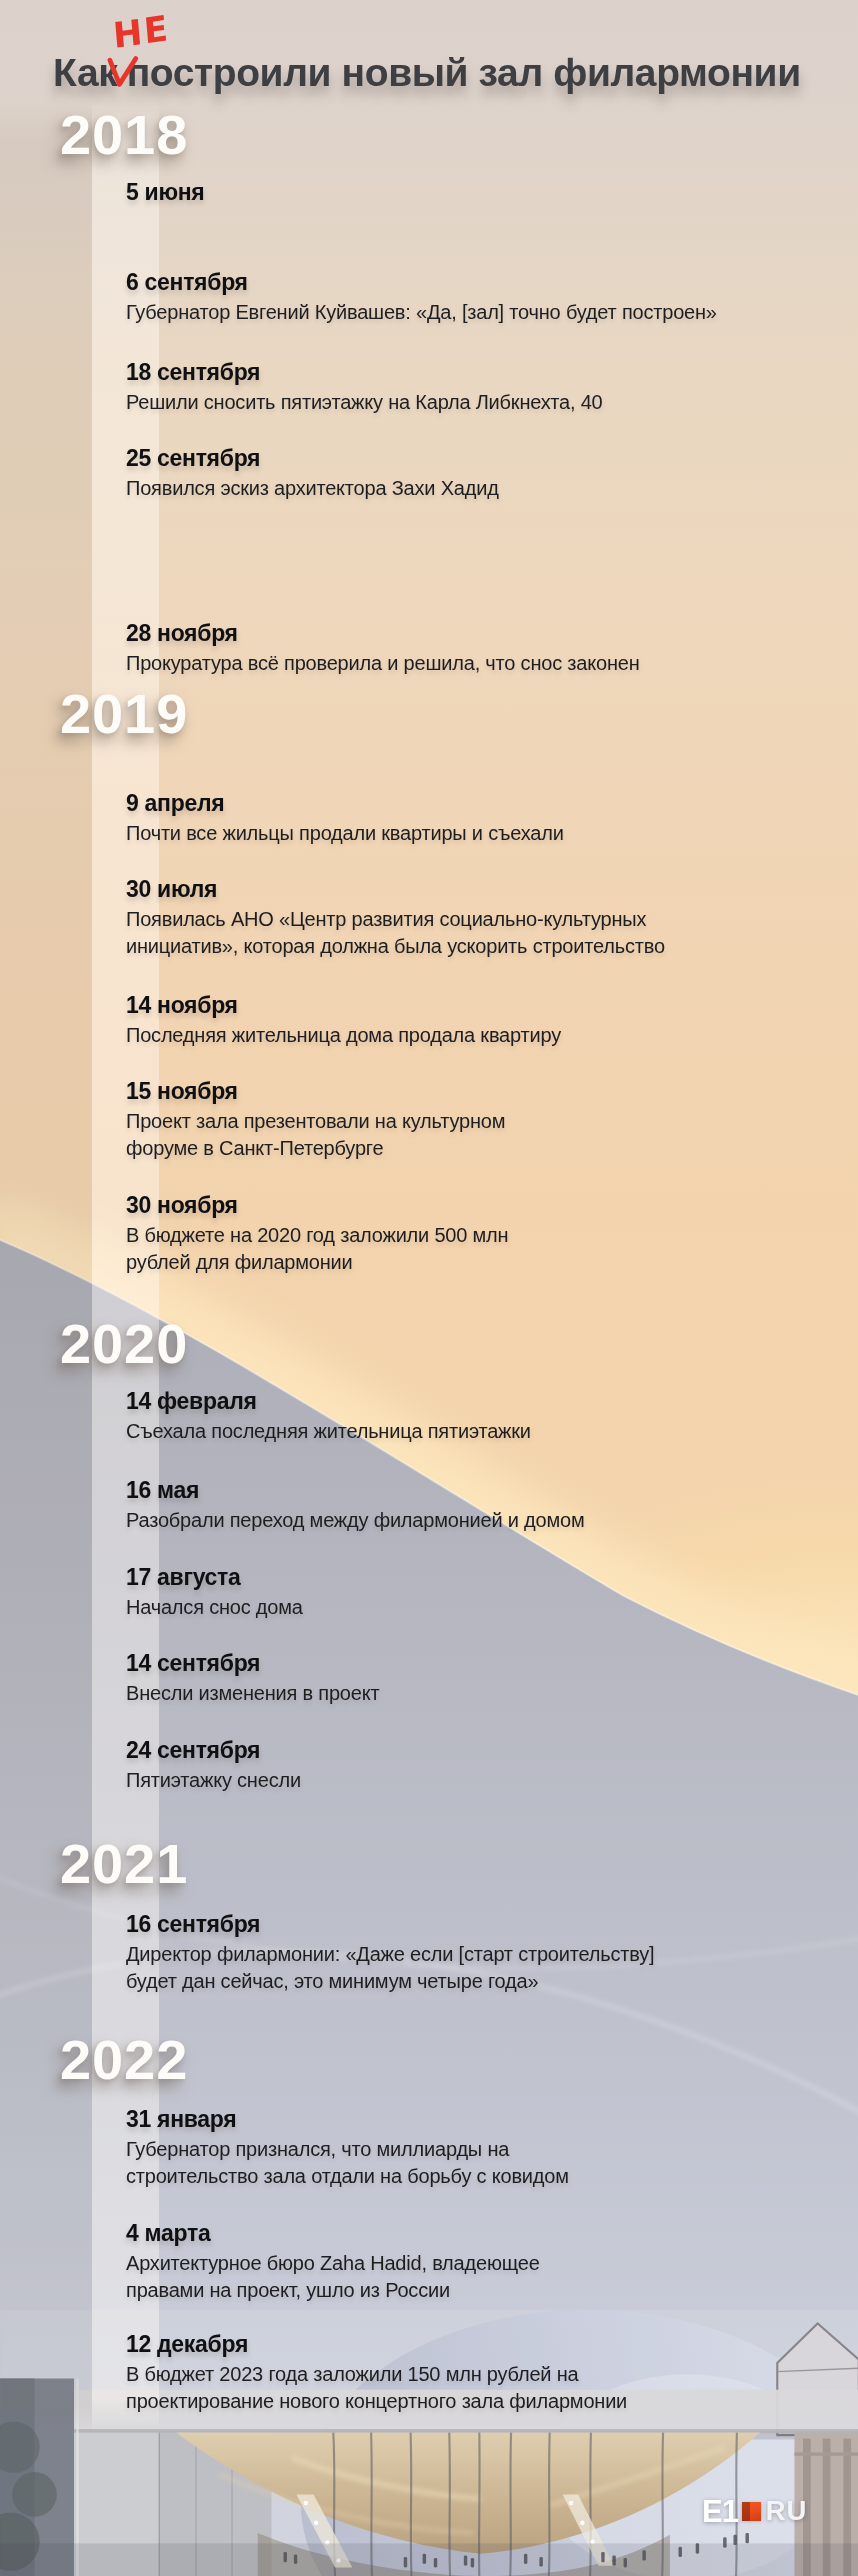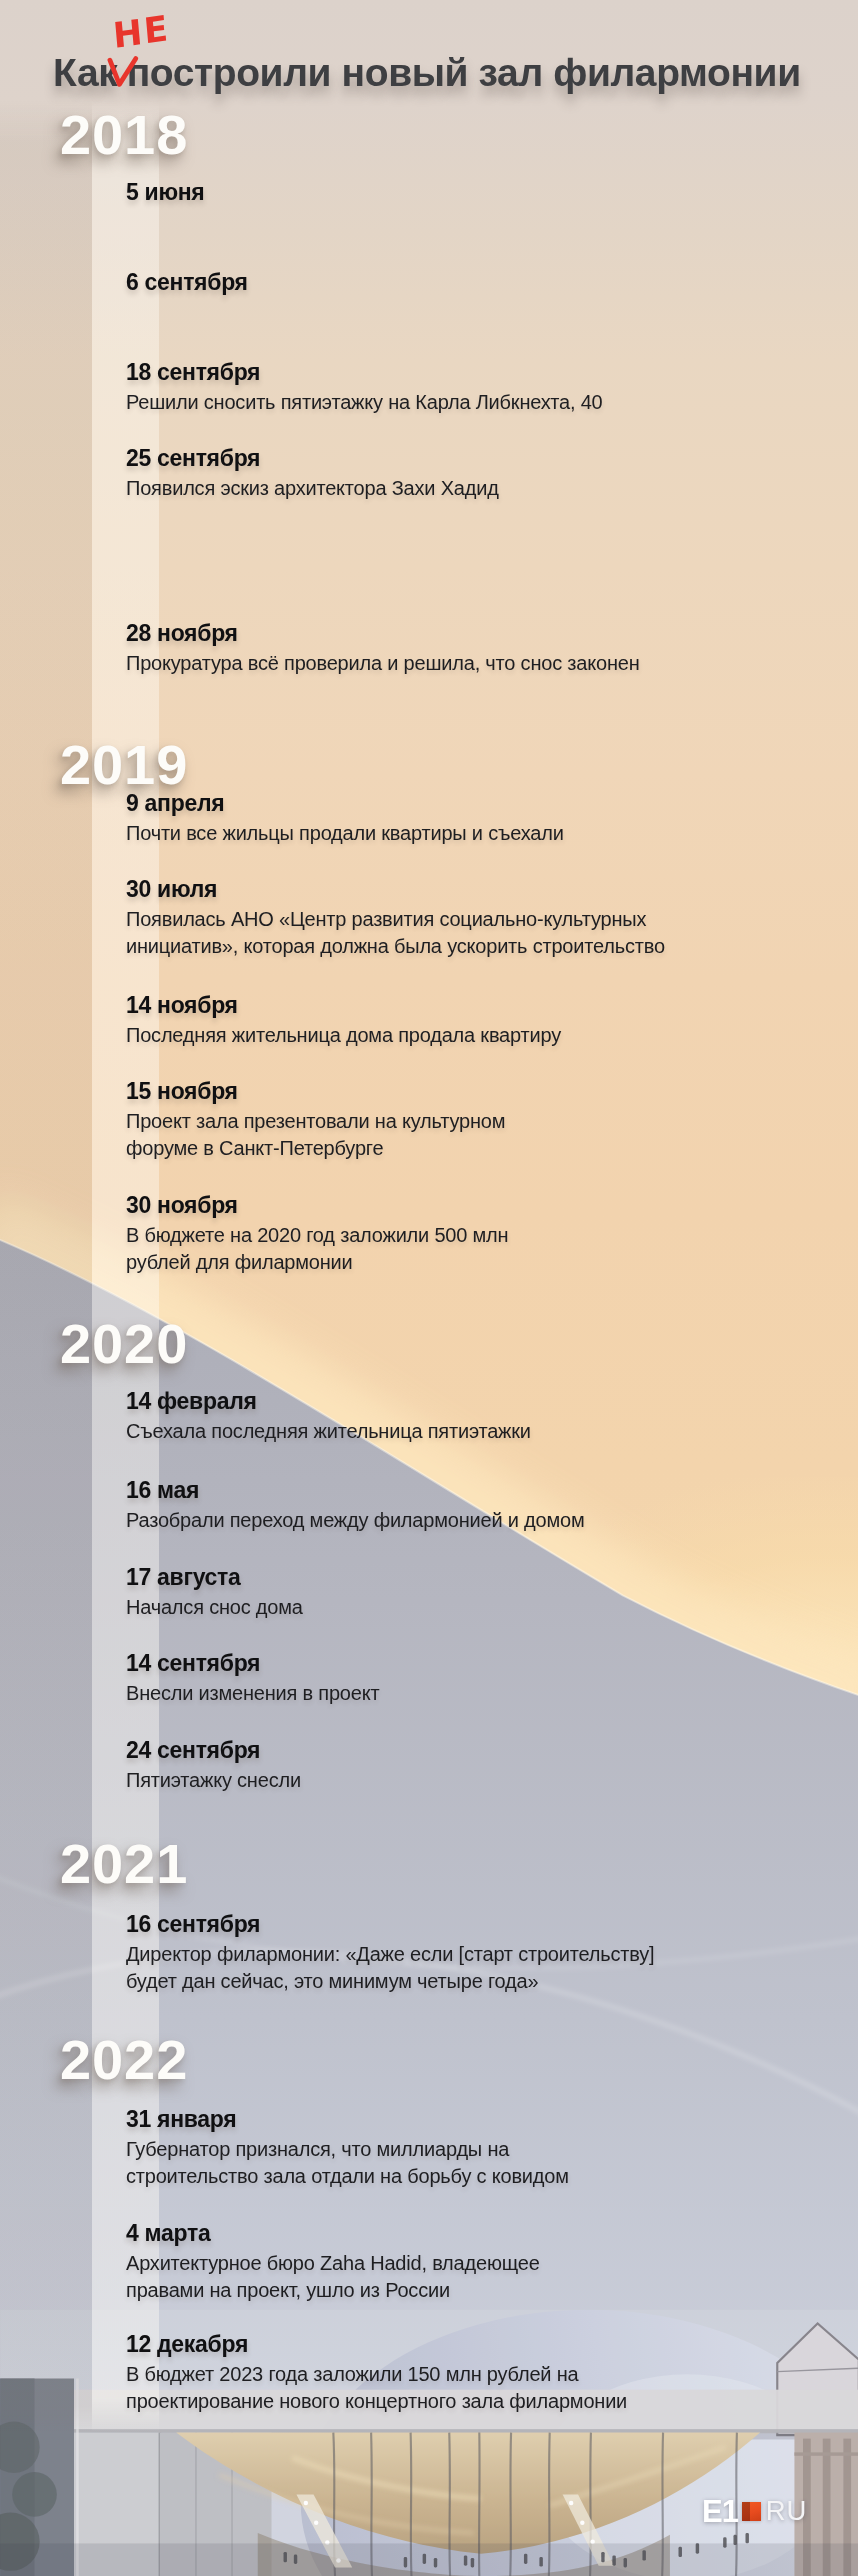--- a/index.html
+++ b/index.html
@@ -74,21 +74,21 @@
     text-shadow:0 0.9px 4.3px rgba(40,40,50,.35);letter-spacing:-0.9px;
   }
   .logo .sq{
     width:19px;height:19px;margin-top:1.7px;
     background-image:
       linear-gradient(90deg, rgba(60,10,0,.35) 0 42%, rgba(0,0,0,0) 42%),
       linear-gradient(160deg,#f25b22 0%,#e84b1e 55%,#cf3f16 100%);
     box-shadow:0 0.9px 3.4px rgba(40,40,50,.3);
   }
   .logo .ru{
-    font-size:27.5px;font-weight:400;color:#f4f4f6;line-height:1;letter-spacing:0.9px;
+    font-size:27.5px;font-weight:700;color:#f4f4f6;line-height:1;letter-spacing:0.9px;
     text-shadow:0 0.9px 4.3px rgba(40,40,50,.35);
   }
 </style>
 </head>
 <body>
 
 <div class="poster">
 
   <div class="layer bg-base"></div>
   <div class="sky-glow"></div>
@@ -237,30 +237,31 @@
 
   <div class="title"><span>Как</span><span class="t-rest">построили новый зал филармонии</span></div>
   <div class="ne-wrap">
     <span class="ne-text">НЕ</span>
     <svg class="ne-caret" width="38" height="38" viewBox="0 0 44 44">
       <path d="M8,6 L19,34 L38,4" fill="none" stroke="#e8352c" stroke-width="5.5" stroke-linecap="round" stroke-linejoin="round"></path>
     </svg>
   </div>
 
   <div class="year" style="top:114px">2018</div>
-  <div class="year" style="top:744px">2019</div>
+  <div class="year" style="top:693px">2019</div>
   <div class="year" style="top:1323px">2020</div>
   <div class="year" style="top:1843px">2021</div>
   <div class="year" style="top:2039px">2022</div>
 
   <div class="entry" style="top:179px">
     <div class="date">5 июня</div>
   </div>
   <div class="entry" style="top:269px">
     <div class="date">6 сентября</div>
+    <div class="etext">Губернатор Евгений Куйвашев: «Да, [зал] точно будет построен»</div>
   </div>
   <div class="entry" style="top:359px">
     <div class="date">18 сентября</div>
     <div class="etext">Решили сносить пятиэтажку на Карла Либкнехта, 40</div>
   </div>
   <div class="entry" style="top:445px">
     <div class="date">25 сентября</div>
     <div class="etext">Появился эскиз архитектора Захи Хадид</div>
   </div>
   <div class="entry" style="top:620px">

